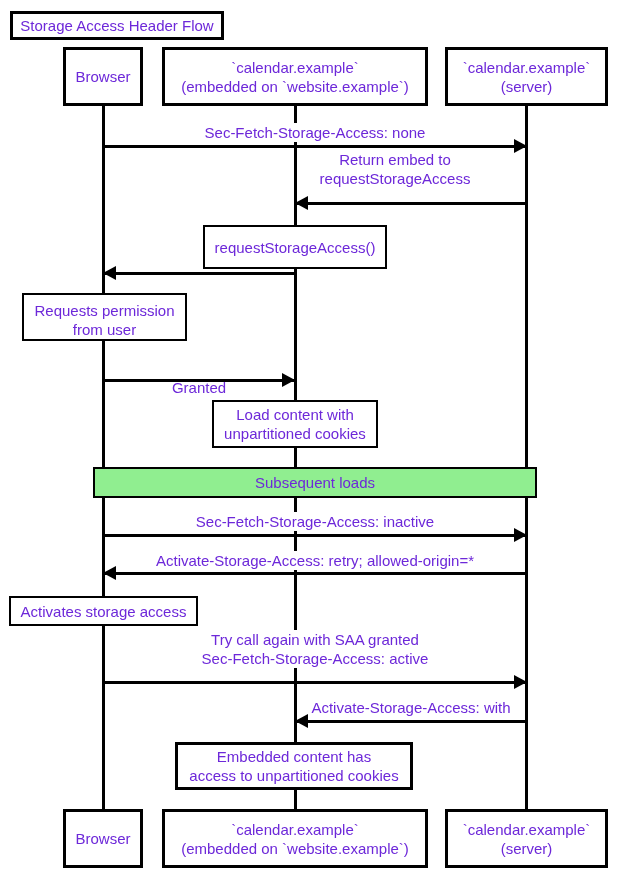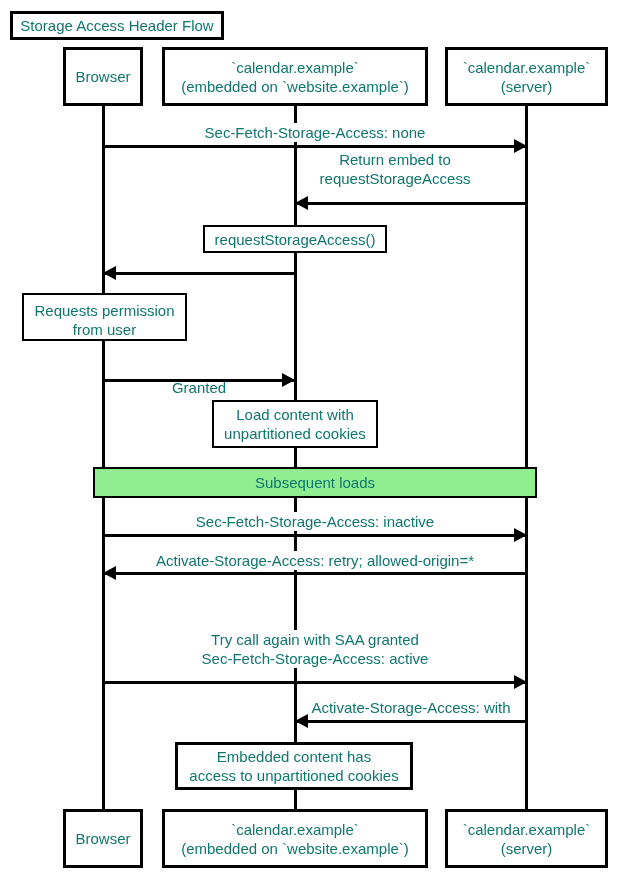--- a/index.html
+++ b/index.html
@@ -1,18 +1,18 @@
 <!DOCTYPE html>
 <html><head>
 <meta charset="utf-8">
 <style>
   html,body { margin:0; padding:0; background:#ffffff; }
   .canvas {
     position:relative; width:636px; height:888px; background:#ffffff;
-    font-family:"Liberation Sans", sans-serif; color:#0f766e; overflow:hidden;
+    font-family:"Liberation Sans", sans-serif; color:#6d28d9; overflow:hidden;
   }
   .titlebox {
     position:absolute; left:10px; top:11px; width:214px; height:29px;
     border:3px solid #000; background:#fff; box-sizing:border-box;
     display:flex; align-items:center; justify-content:center;
     font-size:15px; white-space:nowrap;
   }
   .lifeline { position:absolute; width:3px; top:106px; height:703px; background:#000; }
   .actor {
     position:absolute; height:59px; border:3px solid #000; background:#fff;
@@ -62,21 +62,21 @@
   <div class="mline" style="left:103px; top:145px; width:424px;"></div>
   <div class="ahead r" style="left:514px; top:139px;"></div>
 
   <div class="mlabel" style="left:395px; top:150px;">
     <span>Return embed to</span>
     <span>requestStorageAccess</span>
   </div>
   <div class="mline" style="left:295px; top:202px; width:232px;"></div>
   <div class="ahead l" style="left:295px; top:196px;"></div>
 
-  <div class="note" style="left:203px; top:225px; width:184px; height:28px;">
+  <div class="note" style="left:203px; top:225px; width:184px; height:44px;">
     <span>requestStorageAccess()</span>
   </div>
 
   <div class="mline" style="left:103px; top:272px; width:192px;"></div>
   <div class="ahead l" style="left:103px; top:266px;"></div>
 
   <div class="note" style="left:22px; top:293px; width:165px; height:48px;justify-content:flex-end;">
     <span>Requests permission</span>
     <span>from user</span>
   </div>
@@ -101,20 +101,23 @@
   </div>
   <div class="mline" style="left:103px; top:534px; width:424px;"></div>
   <div class="ahead r" style="left:514px; top:528px;"></div>
 
   <div class="mlabel" style="left:315px; top:551px;">
     <span>Activate-Storage-Access: retry; allowed-origin=*</span>
   </div>
   <div class="mline" style="left:103px; top:572px; width:424px;"></div>
   <div class="ahead l" style="left:103px; top:566px;"></div>
 
+  <div class="note" style="left:9px; top:596px; width:189px; height:30px;">
+    <span>Activates storage access</span>
+  </div>
 
   <div class="mlabel" style="left:315px; top:630px;">
     <span>Try call again with SAA granted</span>
     <span>Sec-Fetch-Storage-Access: active</span>
   </div>
   <div class="mline" style="left:103px; top:681px; width:424px;"></div>
   <div class="ahead r" style="left:514px; top:675px;"></div>
 
   <div class="mlabel" style="left:411px; top:698px;">
     <span>Activate-Storage-Access: with</span>

